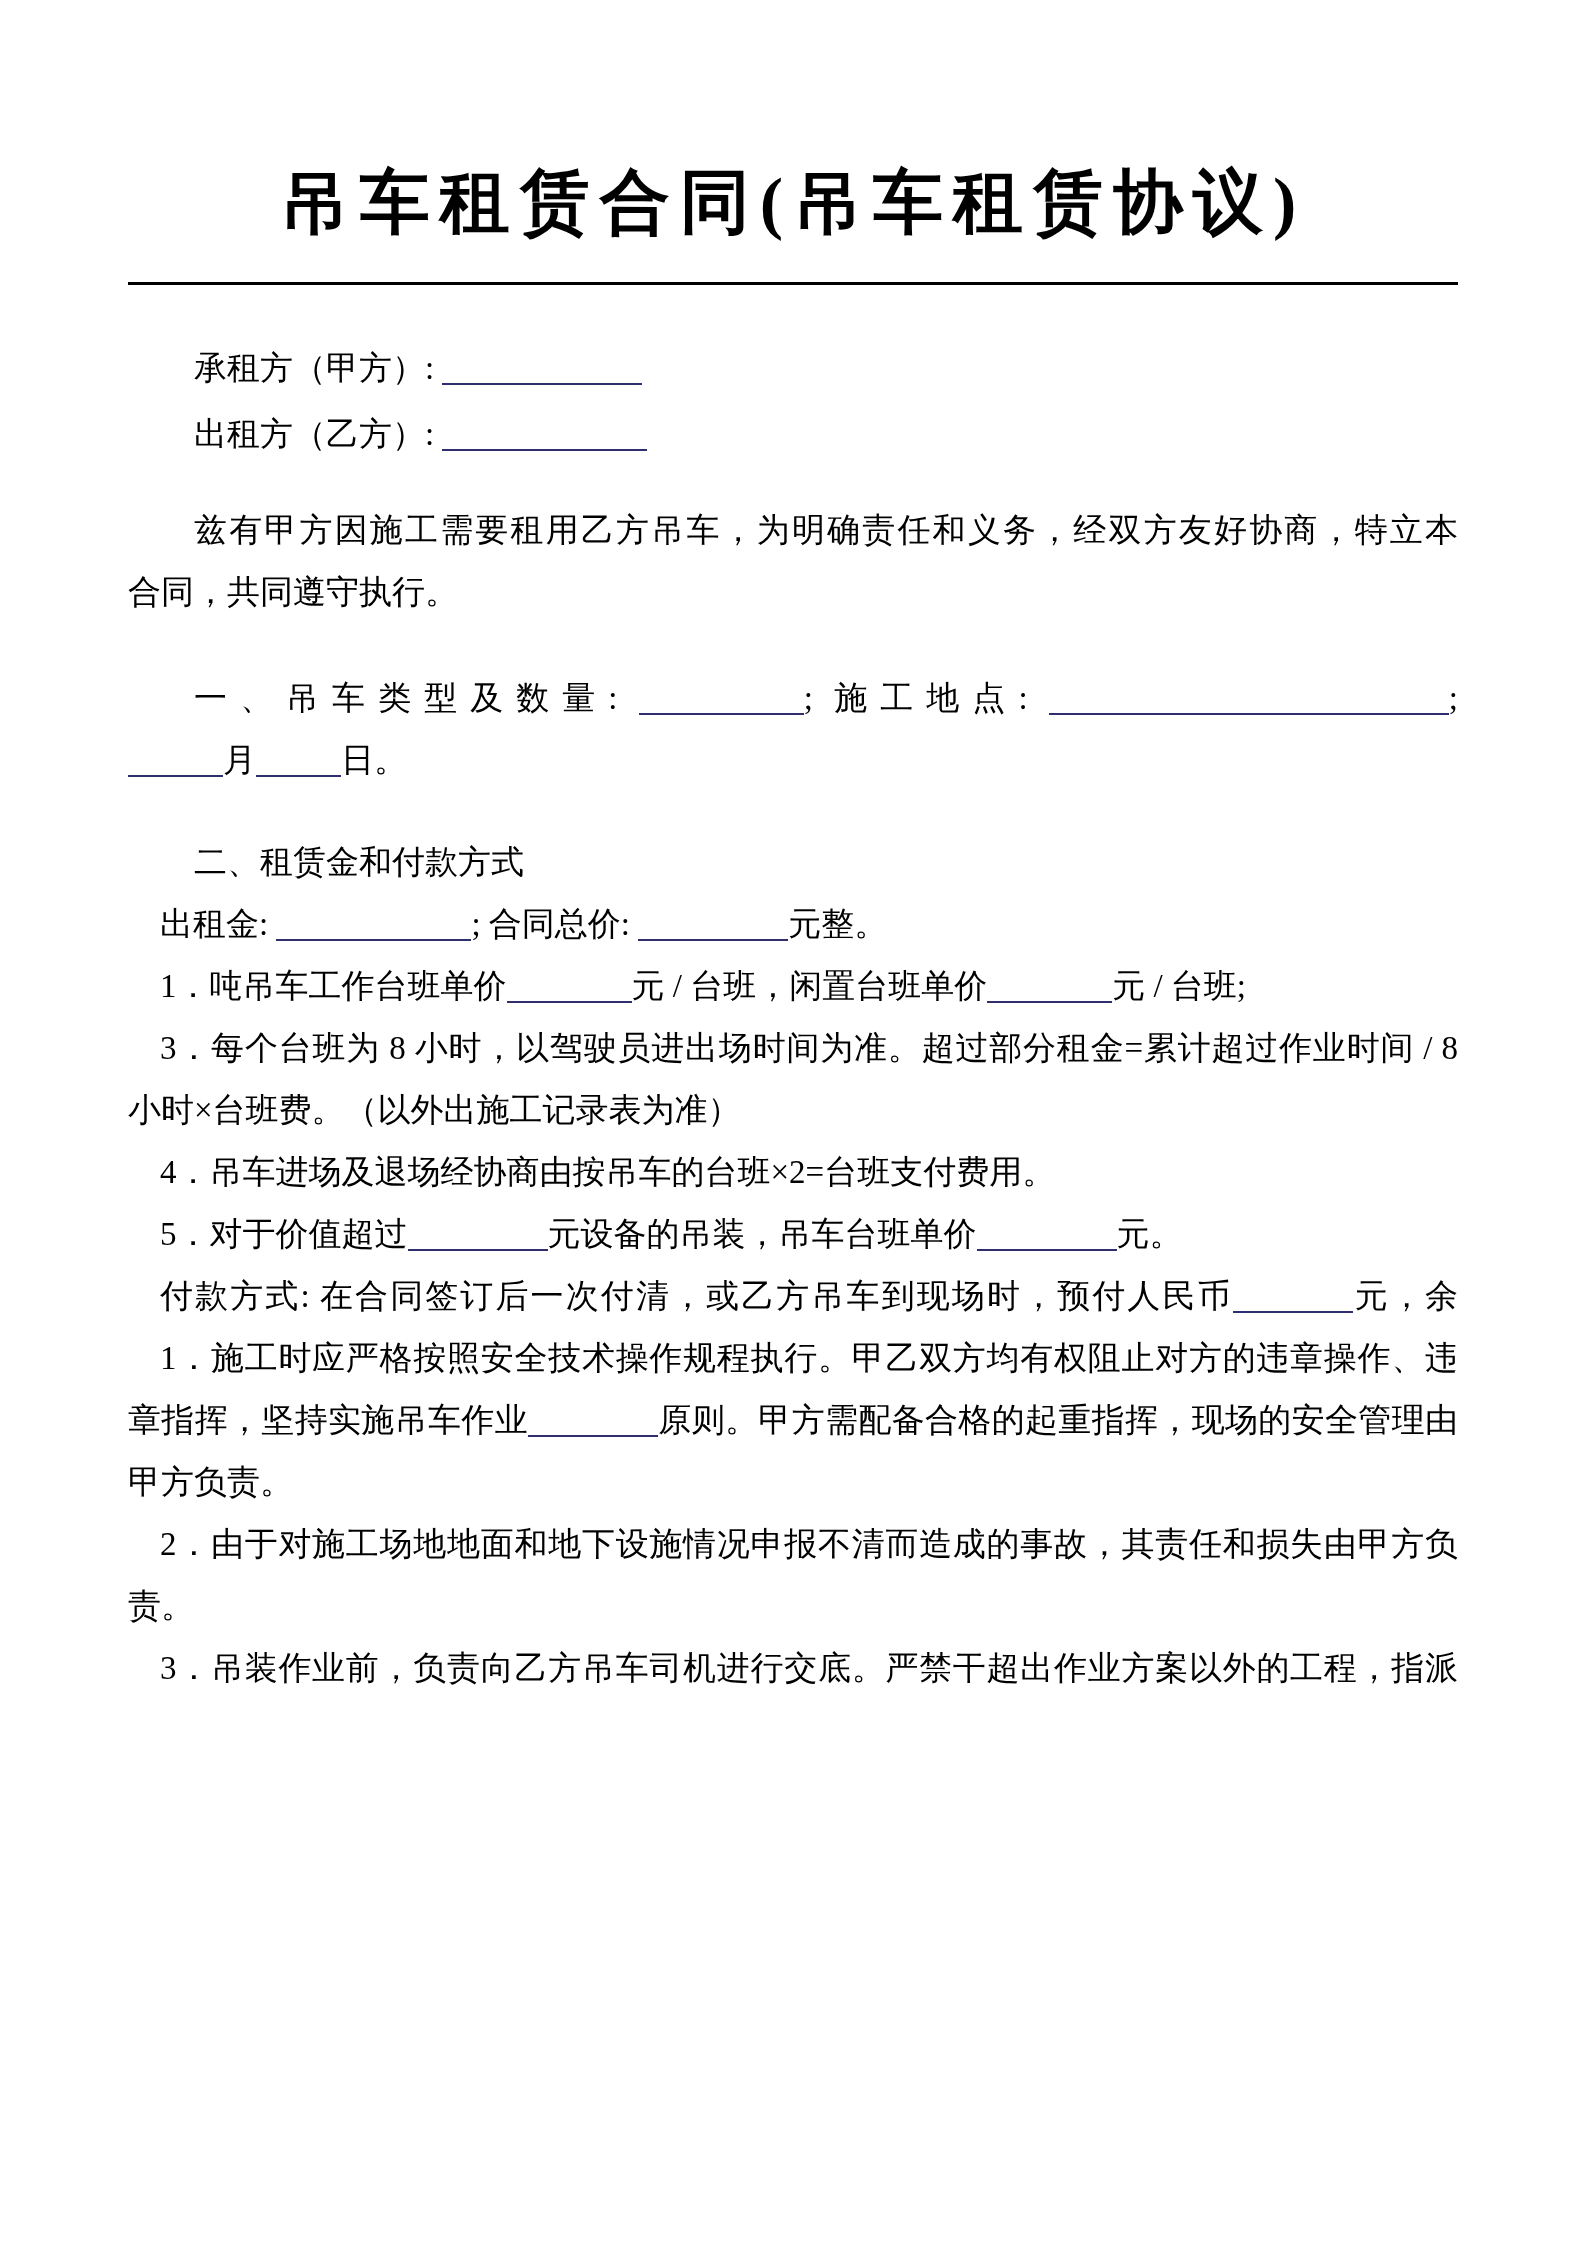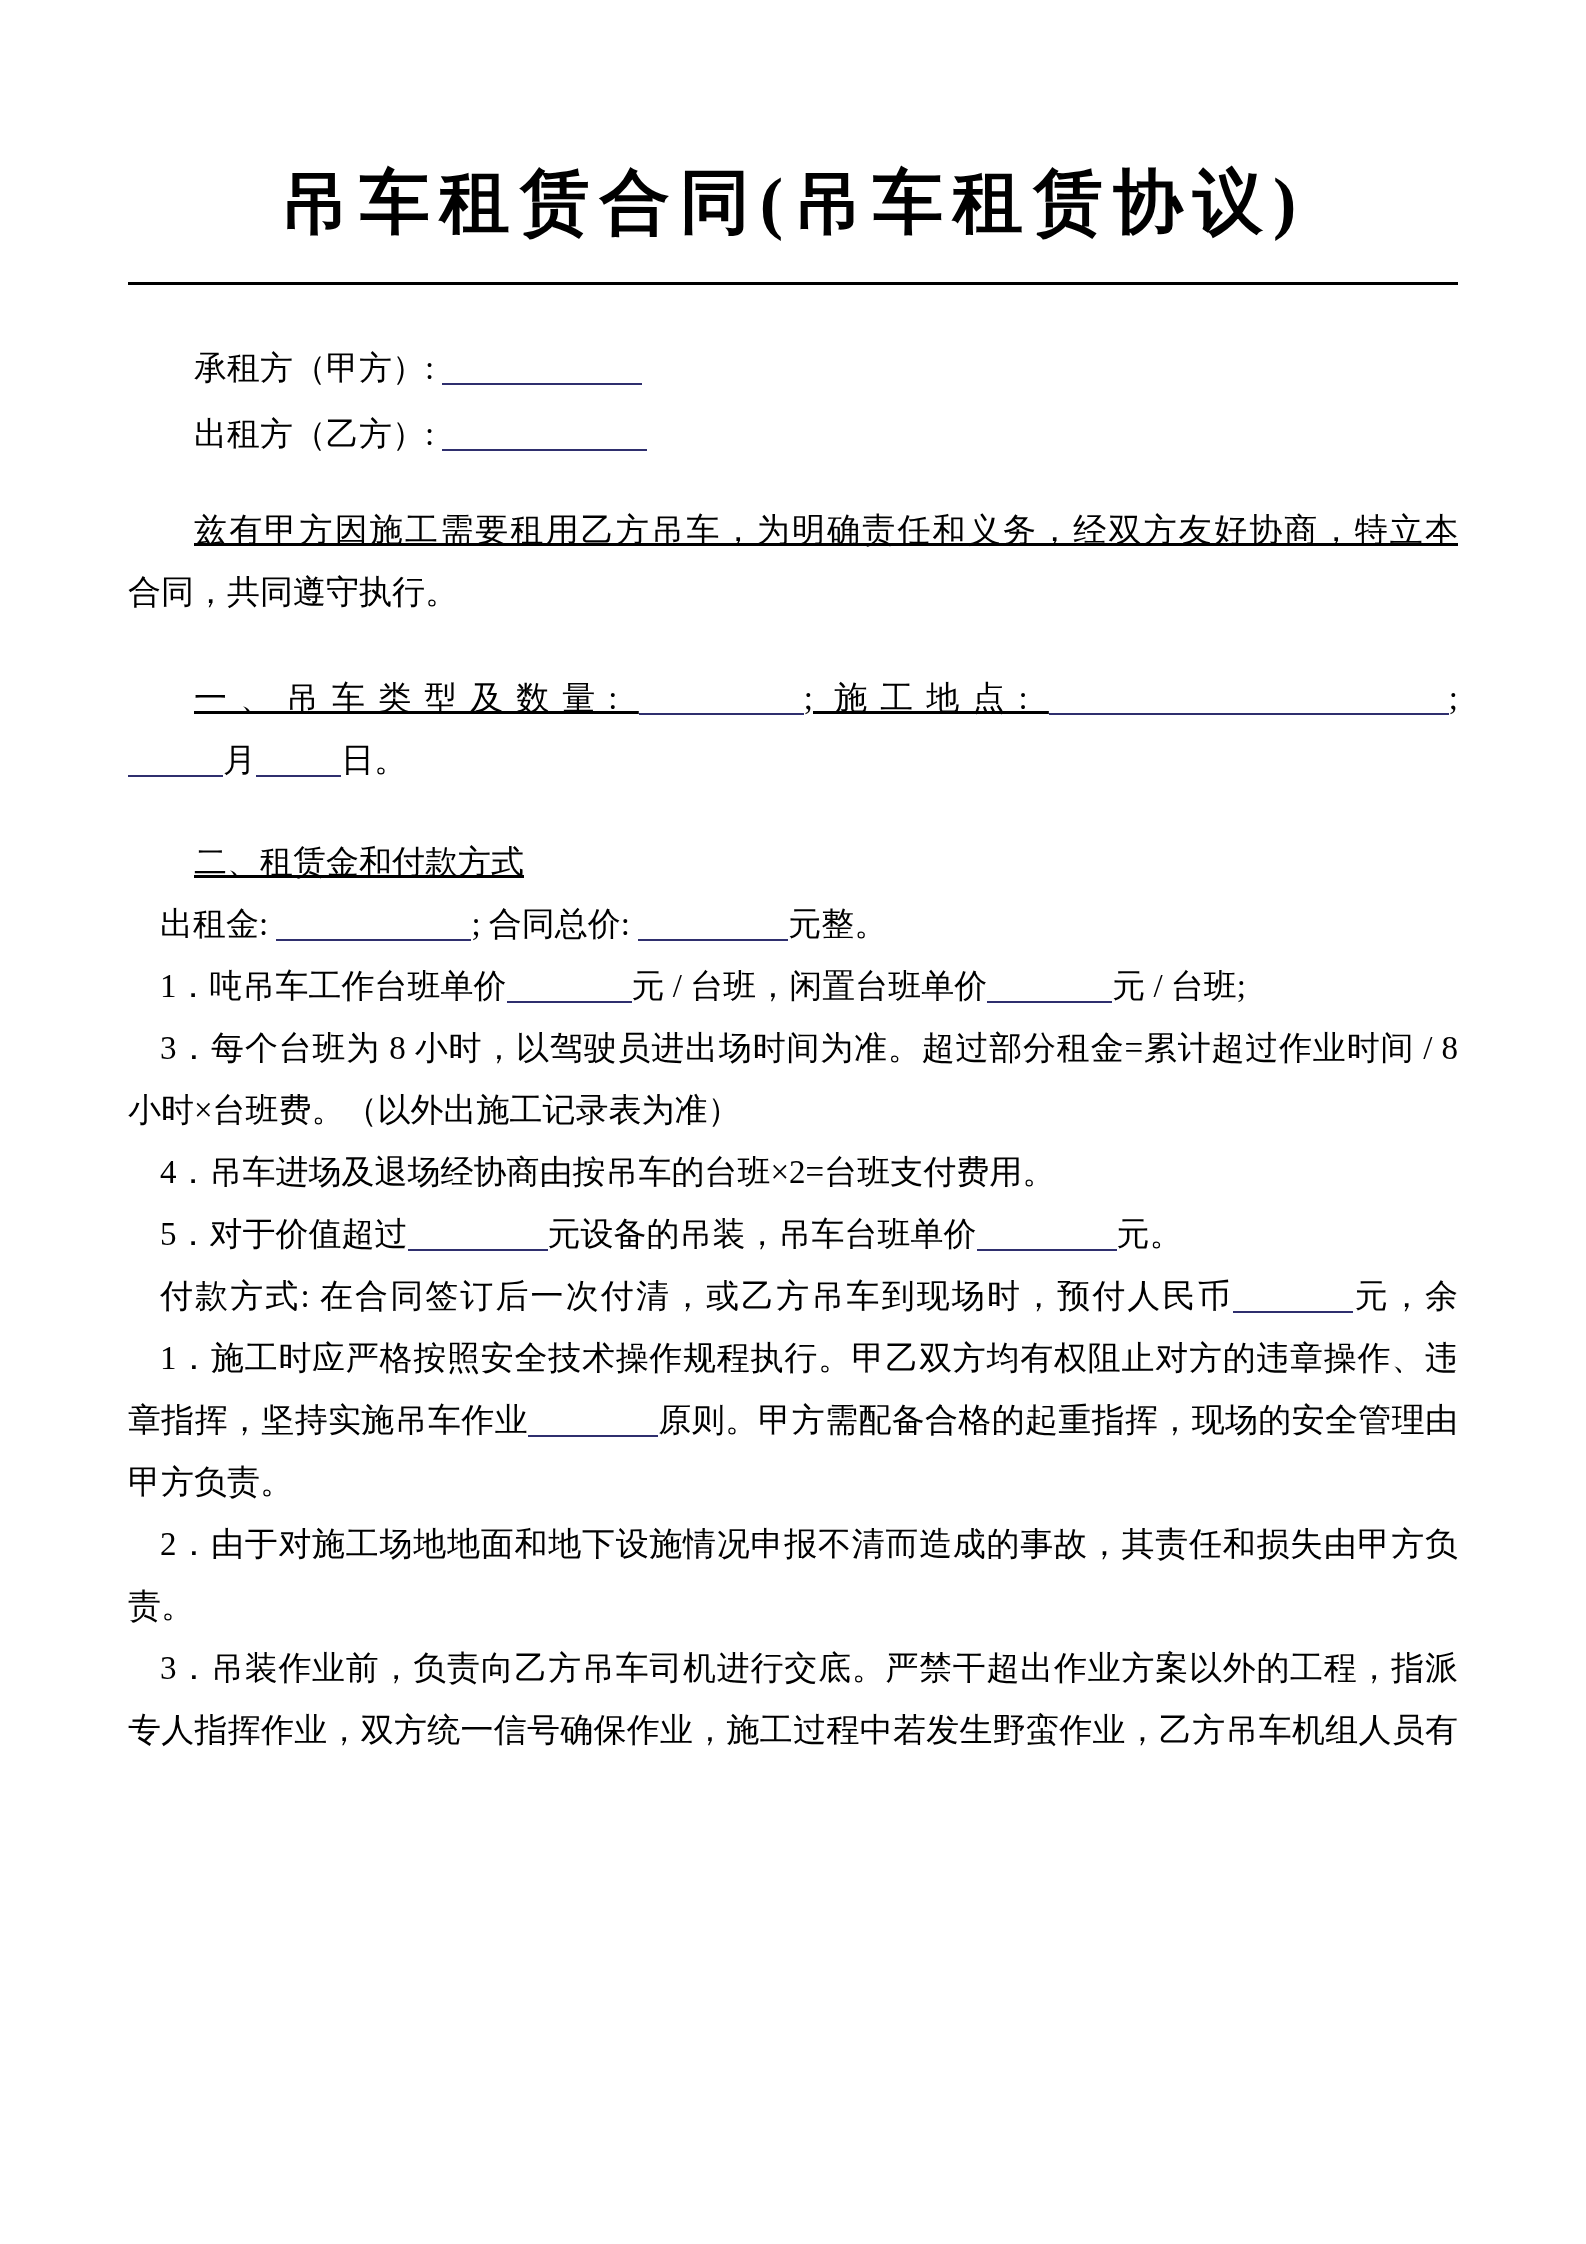--- a/index.html
+++ b/index.html
@@ -29,21 +29,21 @@
   }
   .ln{
     margin:0;
     font-size:33px;
     line-height:62px;
     white-space:nowrap;
   }
   .party{line-height:66px;text-indent:66px;}
   .first-party{margin-top:50px;}
   .j{text-align:justify;text-align-last:justify;}
-  .ind2{text-indent:66px;text-decoration:underline;}
+  .ind2{text-indent:66px;}
   .ind1{text-indent:32px;}
   .mt-intro{margin-top:32px;}
   .mt-sec1{margin-top:44px;}
   .mt-sec{margin-top:40px;}
   .blank{
     display:inline-block;
     height:0;
     border-bottom:2px solid #2f2f6e;
     vertical-align:-6px;
   }
@@ -73,15 +73,14 @@
   <p class="ln ind1"><span>4．吊车进场及退场经协商由按吊车的台班×2=台班支付费用。</span></p>
   <p class="ln ind1"><span>5．对于价值超过</span><span class="blank" style="width:140px"></span><span>元设备的吊装，吊车台班单价</span><span class="blank" style="width:140px"></span><span>元。</span></p>
   <p class="ln j ind1"><span>付款方式: 在合同签订后一次付清，或乙方吊车到现场时，预付人民币</span><span class="blank" style="width:120px"></span><span>元，余</span></p>
 
   <p class="ln j ind1"><span>1．施工时应严格按照安全技术操作规程执行。甲乙双方均有权阻止对方的违章操作、违</span></p>
   <p class="ln j"><span>章指挥，坚持实施吊车作业</span><span class="blank" style="width:130px"></span><span>原则。甲方需配备合格的起重指挥，现场的安全管理由</span></p>
   <p class="ln"><span>甲方负责。</span></p>
   <p class="ln j ind1"><span>2．由于对施工场地地面和地下设施情况申报不清而造成的事故，其责任和损失由甲方负</span></p>
   <p class="ln"><span>责。</span></p>
   <p class="ln j ind1"><span>3．吊装作业前，负责向乙方吊车司机进行交底。严禁干超出作业方案以外的工程，指派</span></p>
-  <p class="ln j"><span>专人指挥作业，双方统一信号确保作业，施工过程中若发生野蛮作业，乙方吊车机组人员有</span></p>
 
 </div>
 
 </body></html>

